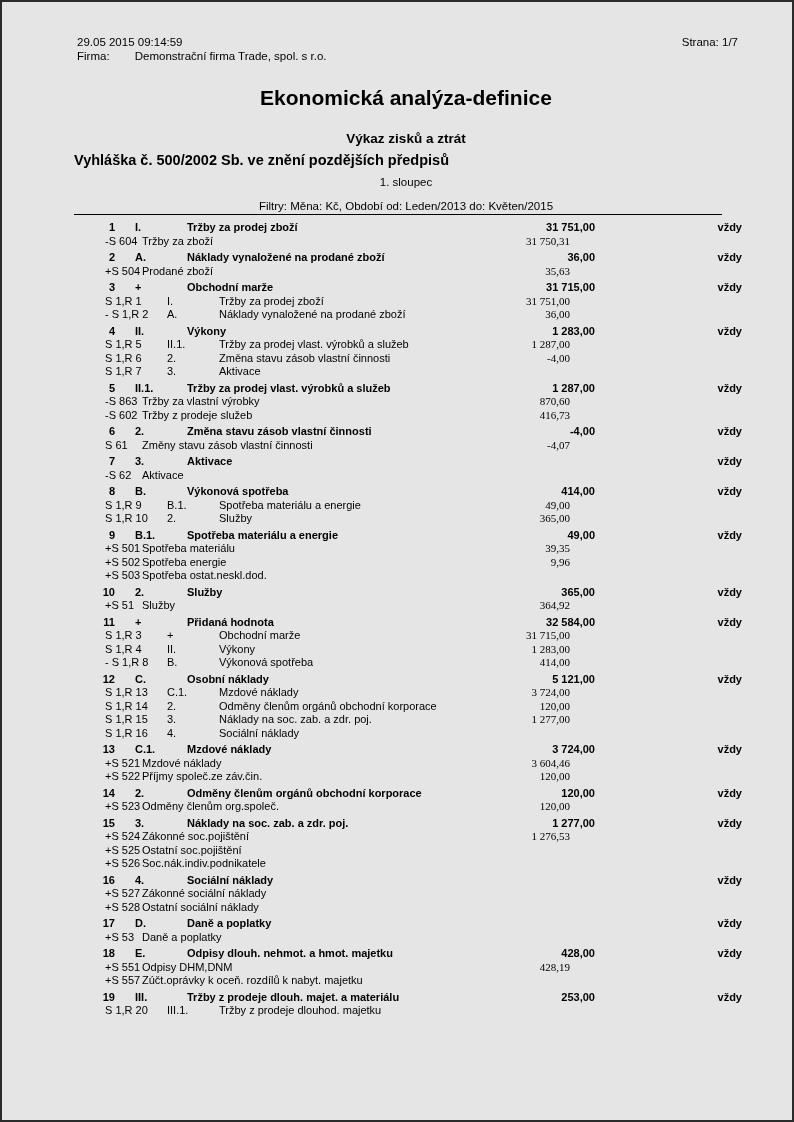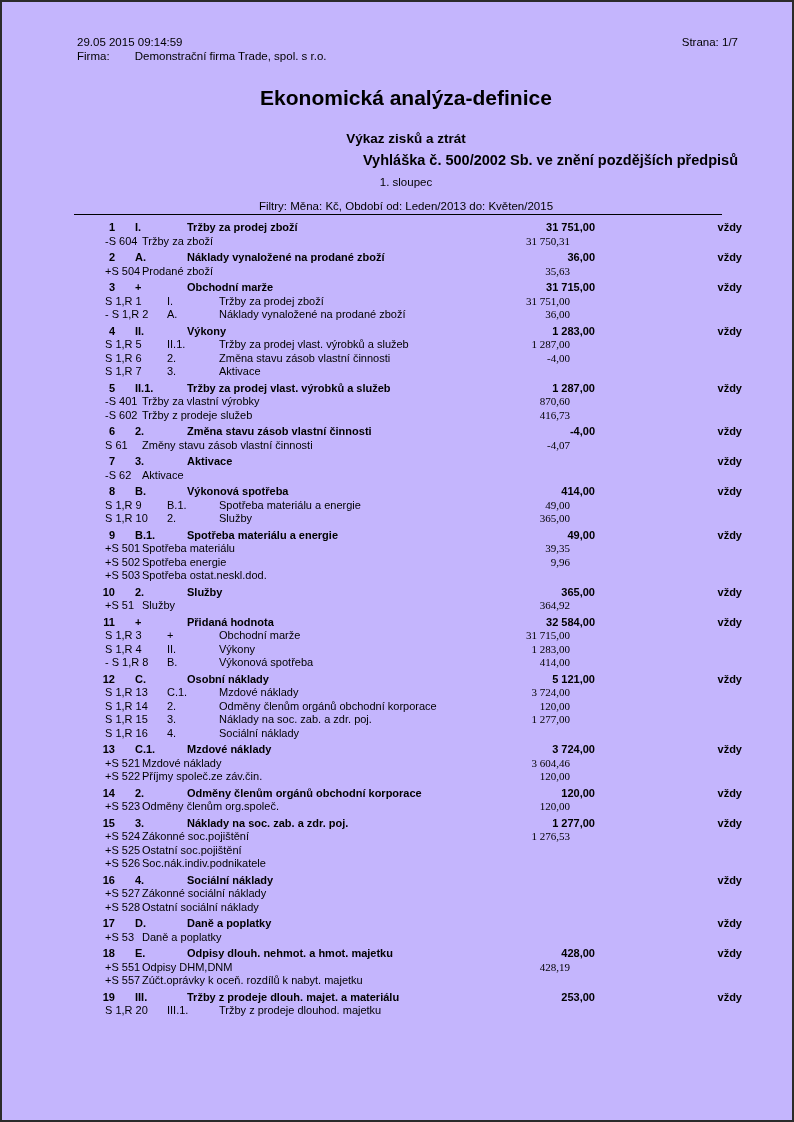--- a/index.html
+++ b/index.html
@@ -3,28 +3,28 @@
 <meta charset="utf-8">
 <style>
   html, body { margin: 0; padding: 0; }
   body {
     width: 794px; height: 1122px; background: #ffffff; color: #000000;
     font-family: "Liberation Sans", "DejaVu Sans", sans-serif;
   }
   .page {
     position: relative; width: 794px; height: 1122px;
     border: 2px solid #2b2b2b; box-sizing: border-box;
-    padding: 33px 54px 0 72px; overflow: hidden; background: #c4b5fd;
+    padding: 33px 54px 0 72px; overflow: hidden; background: #e5e5e5;
   }
   .hdr { display: flex; justify-content: space-between; font-size: 11.5px; line-height: 14px; padding-left: 3px; }
   .firm { font-size: 11.5px; line-height: 14px; padding-left: 3px; }
   .firm .name { margin-left: 22px; }
   .t-main   { margin-top: 22px; text-align: center; font-size: 21px;  line-height: 26px; font-weight: bold; }
   .t-sub1   { margin-top: 20px; text-align: center; font-size: 13.5px; line-height: 16px; font-weight: bold; }
-  .t-sub2   { margin-top: 5px;  text-align: right; font-size: 14.5px; line-height: 17px; font-weight: bold; }
+  .t-sub2   { margin-top: 5px;  text-align: left; font-size: 14.5px; line-height: 17px; font-weight: bold; }
   .t-col    { margin-top: 6px;  text-align: center; font-size: 11.5px; line-height: 14px; }
   .t-filters{ margin-top: 10px; text-align: center; font-size: 11.5px; line-height: 14px; }
   .rule { border: 0; border-top: 1px solid #000; margin: 1px 16px 0 0; }
   .table { margin: 6px 0 0 25px; width: 643px; }
   .group { margin-top: 3px; }
   .row { display: flex; font-size: 11px; line-height: 13.5px; white-space: nowrap; }
   .row.main { font-weight: bold; }
   .num   { width: 16px; text-align: right; flex: none; }
   .code  { width: 46px; margin-left: 20px; margin-right: 6px; flex: none; }
   .label { flex: 1; min-width: 0; overflow: hidden; }
@@ -140,21 +140,21 @@
       </div>
       <div class="group">
         <div class="row main">
           <span class="num">5</span>
           <span class="code">II.1.</span>
           <span class="label">Tržby za prodej vlast. výrobků a služeb</span>
           <span class="value">1 287,00</span>
           <span class="flag">vždy</span>
         </div>
         <div class="row sub">
-          <span class="ref">-S 401</span>
+          <span class="ref">-S 863</span>
           <span class="label">Tržby za vlastní výrobky</span>
           <span class="value">870,60</span>
           <span class="flag"></span>
         </div>
         <div class="row sub">
           <span class="ref">-S 602</span>
           <span class="label">Tržby z prodeje služeb</span>
           <span class="value">416,73</span>
           <span class="flag"></span>
         </div>

